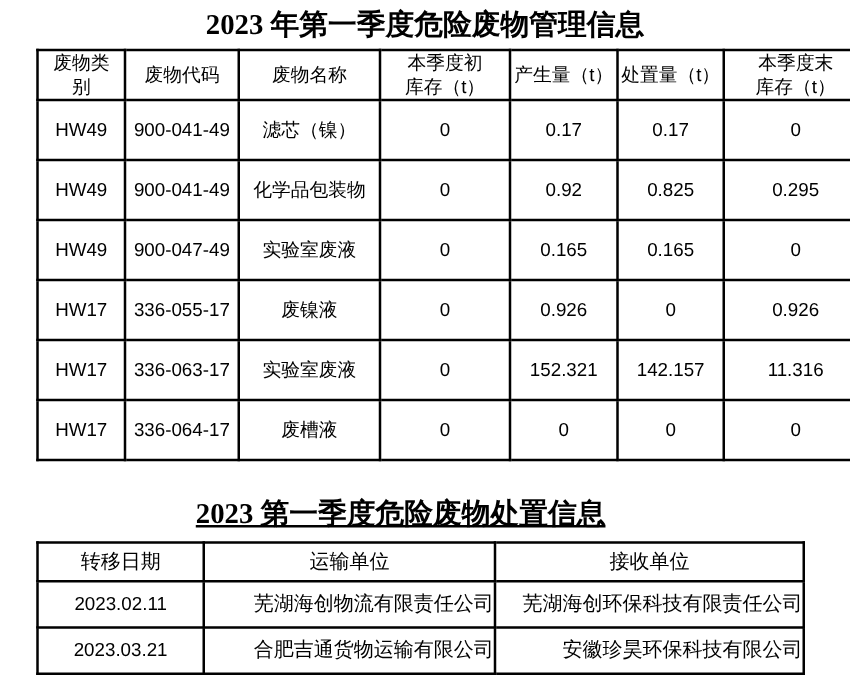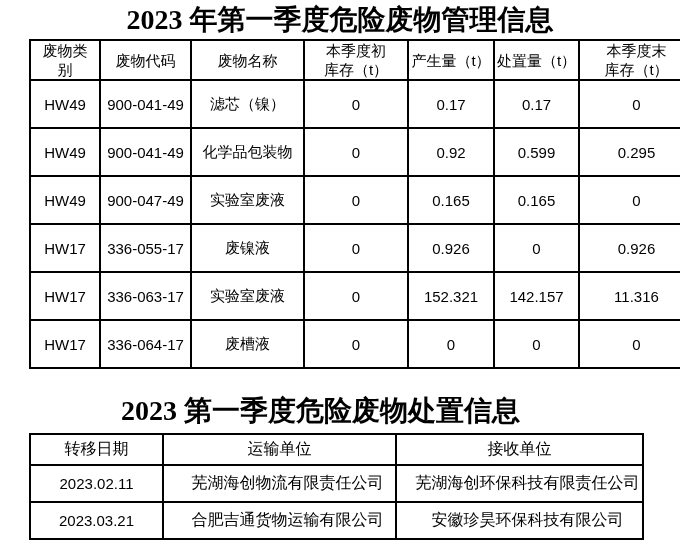--- a/index.html
+++ b/index.html
@@ -10,32 +10,33 @@
     width: 680px;
     height: 553px;
     background: #ffffff;
     color: #000000;
     font-family: "Liberation Sans", "DejaVu Sans", sans-serif;
     overflow: hidden;
   }
   .title {
     font-family: "Liberation Serif", "DejaVu Serif", serif;
     font-weight: bold;
-    font-size: 28px;
+    font-size: 23px;
     line-height: 34px;
     text-align: center;
     color: #000000;
   }
   #management-title {
     margin: 3px 0 2px 0;
     width: 680px;
   }
   #disposal-title {
     margin: 25px 0 5px 14px;
     width: 613px;
+    text-decoration: underline;
   }
   table {
     border-collapse: collapse;
     table-layout: fixed;
     margin-left: 29px;
   }
   th, td {
     border: 2px solid #000000;
     text-align: center;
     vertical-align: middle;
@@ -53,21 +54,21 @@
     white-space: pre-line;
     line-height: 19px;
   }
   #disposal-table {
     width: 613px;
     font-size: 16px;
   }
   #disposal-table thead tr { height: 31px; }
   #disposal-table tbody tr { height: 37px; }
   #disposal-table td.company-cell {
-    text-align: center;
+    text-align: right;
     padding-left: 16px;
   }
   #disposal-table td.date-cell {
     font-size: 15px;
   }
 </style>
 </head>
 <body>
 
 <div class="title" id="management-title">2023 年第一季度危险废物管理信息</div>
@@ -105,21 +106,21 @@
       <td>0.17</td>
       <td>0.17</td>
       <td>0</td>
     </tr>
     <tr>
       <td>HW49</td>
       <td>900-041-49</td>
       <td>化学品包装物</td>
       <td>0</td>
       <td>0.92</td>
-      <td>0.599</td>
+      <td>0.825</td>
       <td>0.295</td>
     </tr>
     <tr>
       <td>HW49</td>
       <td>900-047-49</td>
       <td>实验室废液</td>
       <td>0</td>
       <td>0.165</td>
       <td>0.165</td>
       <td>0</td>

